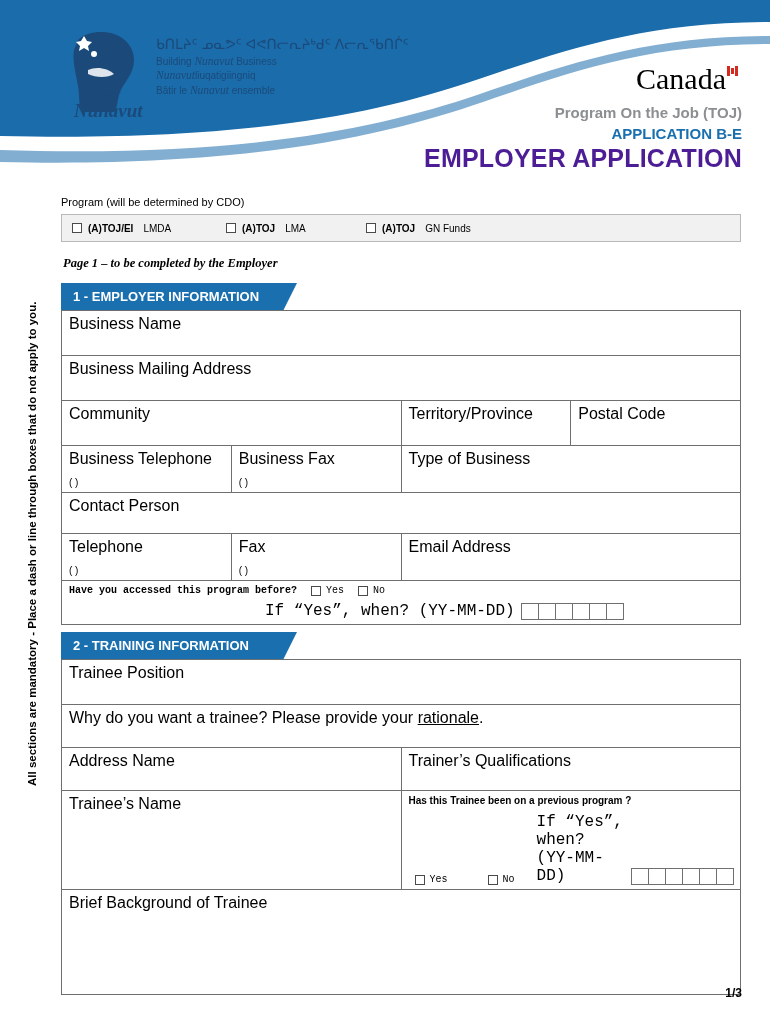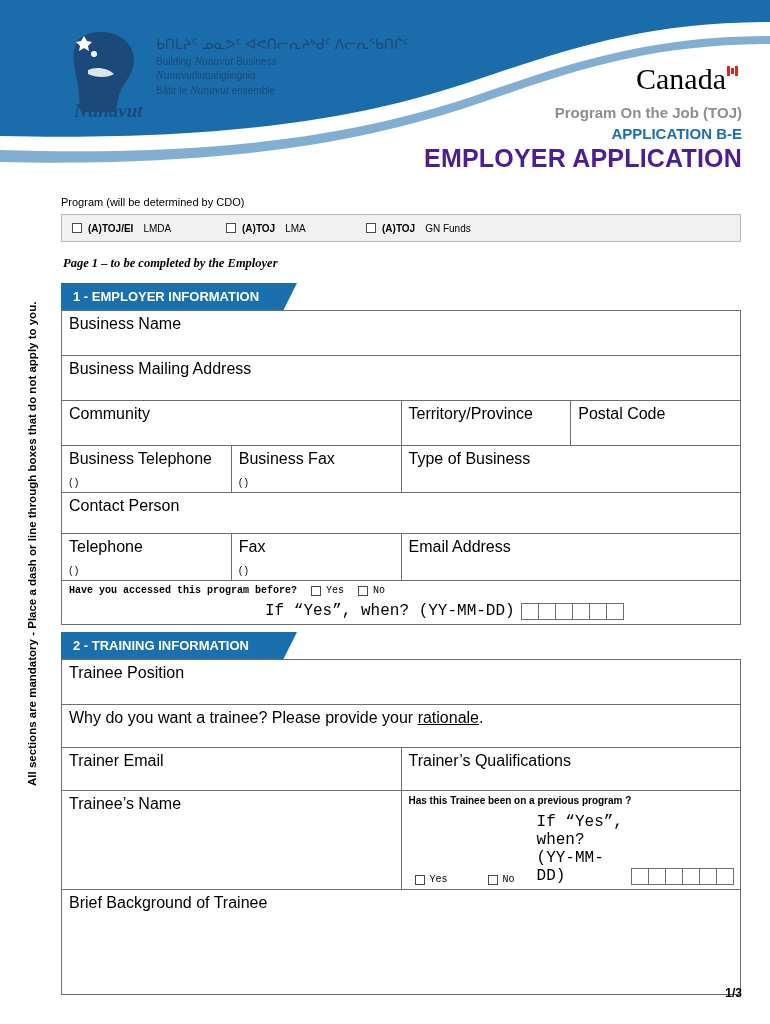--- a/index.html
+++ b/index.html
@@ -446,21 +446,21 @@
         <span class="lbl">Trainee Position</span>
       </td>
     </tr>
     <tr>
       <td colspan="2" style="height:34px">
         <span class="lbl">Why do you want a trainee? Please provide your </span><span class="lbl u">rationale</span><span class="lbl">.</span>
       </td>
     </tr>
     <tr>
       <td style="width:294px;height:34px">
-        <span class="lbl">Trainer Email</span>
+        <span class="lbl">Address Name</span>
       </td>
       <td style="width:386px">
         <span class="lbl">Trainer’s Qualifications</span>
       </td>
     </tr>
     <tr>
       <td style="height:38px">
         <span class="lbl">Trainee’s Name</span>
       </td>
       <td>

